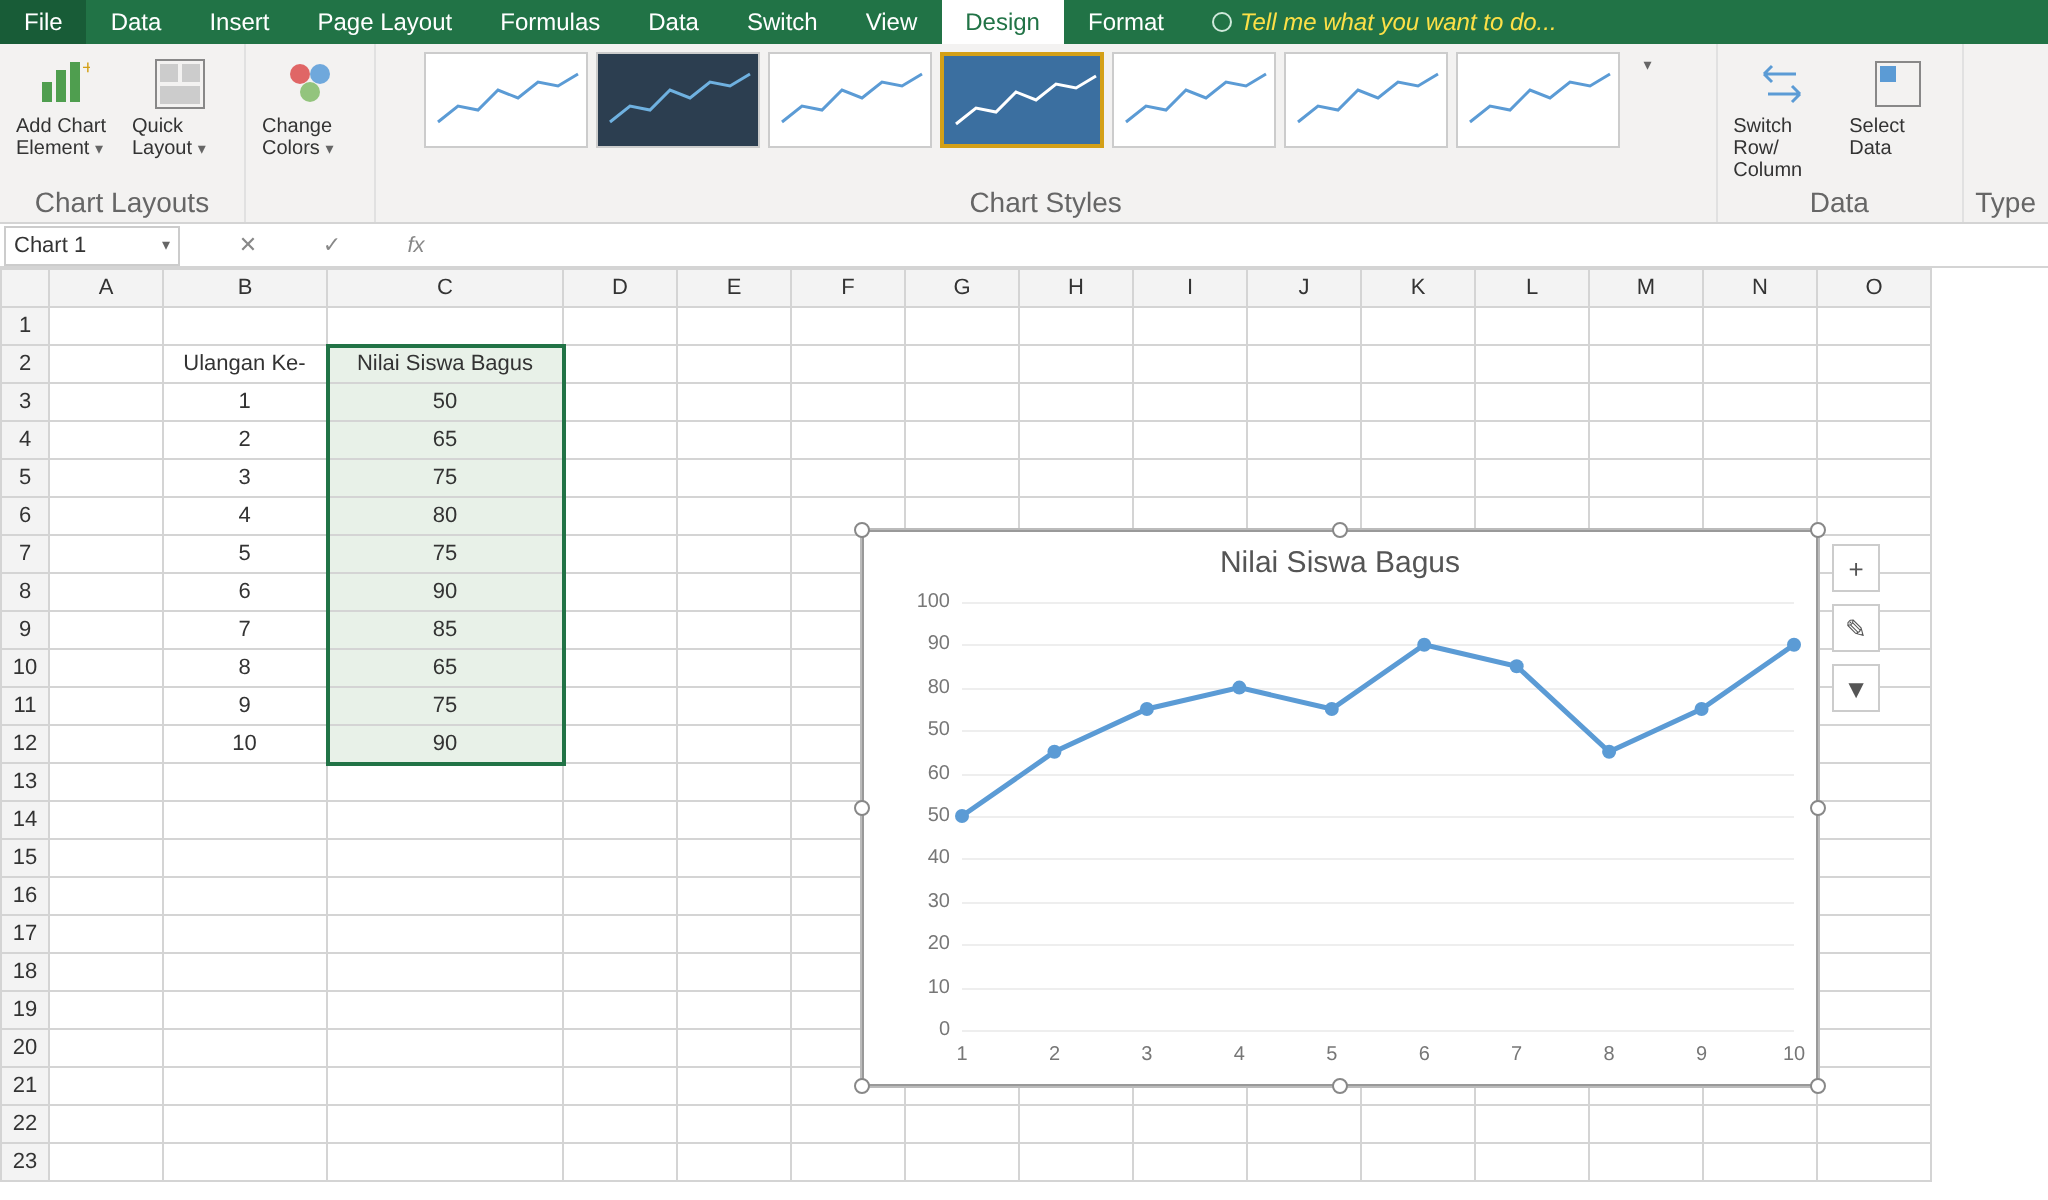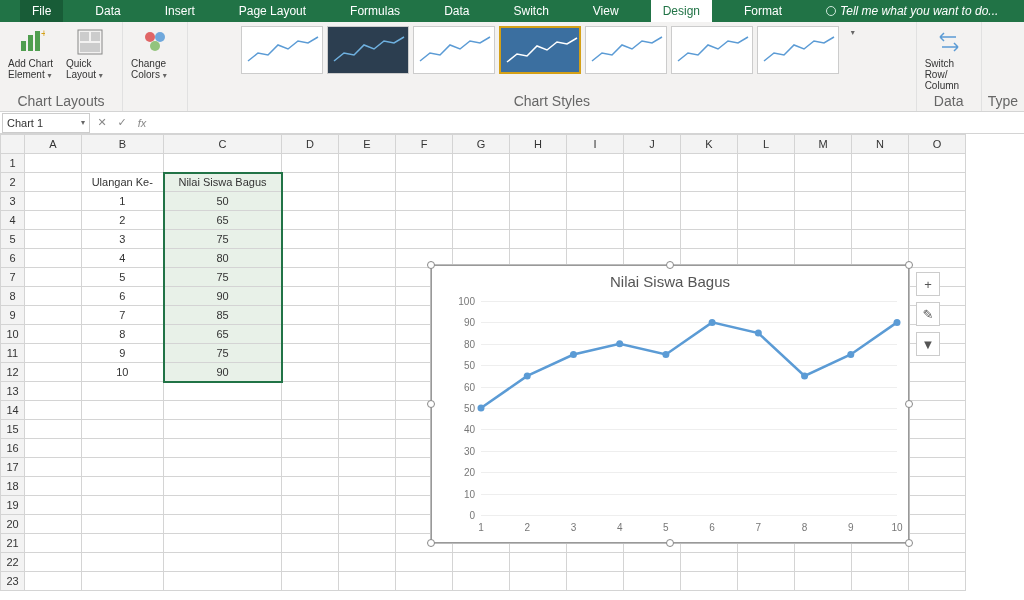--- a/index.html
+++ b/index.html
@@ -1,43 +1,43 @@
 <!DOCTYPE html>
 <html><head>
 <meta charset="utf-8">
 <style>
 * { box-sizing: border-box; margin: 0; padding: 0; font-family: 'Segoe UI', Tahoma, sans-serif; }
 body { background: #fff; width: 1024px; height: 600px; overflow: hidden; font-size: 12px; color: #333; }
 
 
 .tabs { display: flex; background: #217346; height: 22px; align-items: stretch; }
-.tab { padding: 7px 12px; color: #fff; font-size: 12px; cursor: pointer; display:flex; align-items:center;margin-left:20px; }
+.tab { padding: 7px 12px; color: #fff; font-size: 12px; cursor: pointer; display:flex; align-items:center; }
 .tab.accent { background: #fff; color: #217346; }
 .tab.file { background: #185c37; }
-.tab.tell { display: flex; align-items: center; gap: 4px; color: #ffffff; font-style: italic; }
+.tab.tell { display: flex; align-items: center; gap: 4px; color: #fde047; font-style: italic; }
 .tab.tell .bulb { width:10px;height:10px;border:1px solid #cfe9db;border-radius:50%; }
 
 
 .ribbon { display: flex; background: #f3f2f1; height: 90px; border-bottom: 1px solid #d4d4d4; }
 .group { border-right: 1px solid #e1e1e1; display: flex; flex-direction: column; align-items: center; justify-content: space-between; padding: 4px 6px 2px 6px; }
 .group-label { font-size: 14px; color: #666; margin-top: auto; }
 .group-body { display:flex; gap:6px; align-items:flex-start; flex:1; }
 .big-btn { display:flex; flex-direction:column; align-items:center; justify-content:flex-start; width:52px; gap:2px; cursor:pointer; padding:2px; }
 .big-btn .ico { width:28px; height:28px; display:flex; align-items:center; justify-content:center; }
 .big-btn .lbl { font-size:10px; text-align:left; line-height:1.1; }
 .drop-caret { font-size:8px; color:#666; }
 
 
 .styles-row { display:flex; gap:4px; }
 .thumb { width:82px; height:48px; background:#fff; border:1px solid #ccc; cursor:pointer; position:relative; overflow:hidden; }
 .thumb.sel { border:2px solid #d4a017; }
 .thumb .mini { position:absolute; inset:4px; }
 
 
-.fxbar { display:flex; height:22px; border-bottom:1px solid #d4d4d4; align-items:center; background:#fff; }
+.fxbar { display:flex; height:22px; border-bottom:1px solid #d4d4d4; align-items:center; background:#fff;gap:22px; }
 .namebox { width:88px; border:1px solid #ccc; height:20px; margin:1px 2px; display:flex; align-items:center; padding:0 4px; font-size:11px; justify-content:space-between; }
 .namebox .dd { font-size:8px; color:#666; }
 .fxbtn { width:20px; text-align:center; color:#888; font-size:11px; }
 .fxinput { flex:1; height:20px; border:none; outline:none; font-size:11px; padding:0 4px; }
 
 
 .grid { position:relative; }
 table.sheet { border-collapse:collapse; table-layout:fixed; }
 .sheet th, .sheet td { border:1px solid #d4d4d4; font-size:11px; height:19px; text-align:center; font-weight:normal; background:#fff; }
 .sheet th { background:#f3f3f3; color:#333; }
@@ -177,20 +177,29 @@
 
   <div class="group">
     <div class="group-body">
       <div class="big-btn">
         <div class="ico">
             <svg width="26" height="26">
               <path d="M4 8 L20 8 M4 8 L8 4 M4 8 L8 12 M22 18 L6 18 M22 18 L18 14 M22 18 L18 22" stroke="#5b9bd5" fill="none" stroke-width="1.5"></path>
             </svg>
           </div>
         <div class="lbl">Switch Row/ Column</div>
+      </div>
+      <div class="big-btn">
+        <div class="ico">
+            <svg width="26" height="26">
+              <rect x="2" y="2" width="22" height="22" fill="none" stroke="#888"></rect>
+              <rect x="4" y="4" width="8" height="8" fill="#5b9bd5"></rect>
+            </svg>
+          </div>
+        <div class="lbl">Select Data</div>
       </div>
     </div>
     <div class="group-label">Data</div>
   </div>
 
   <div class="group" style="border-right:none">
     <div class="group-label">Type</div>
   </div>
 </div>
 

